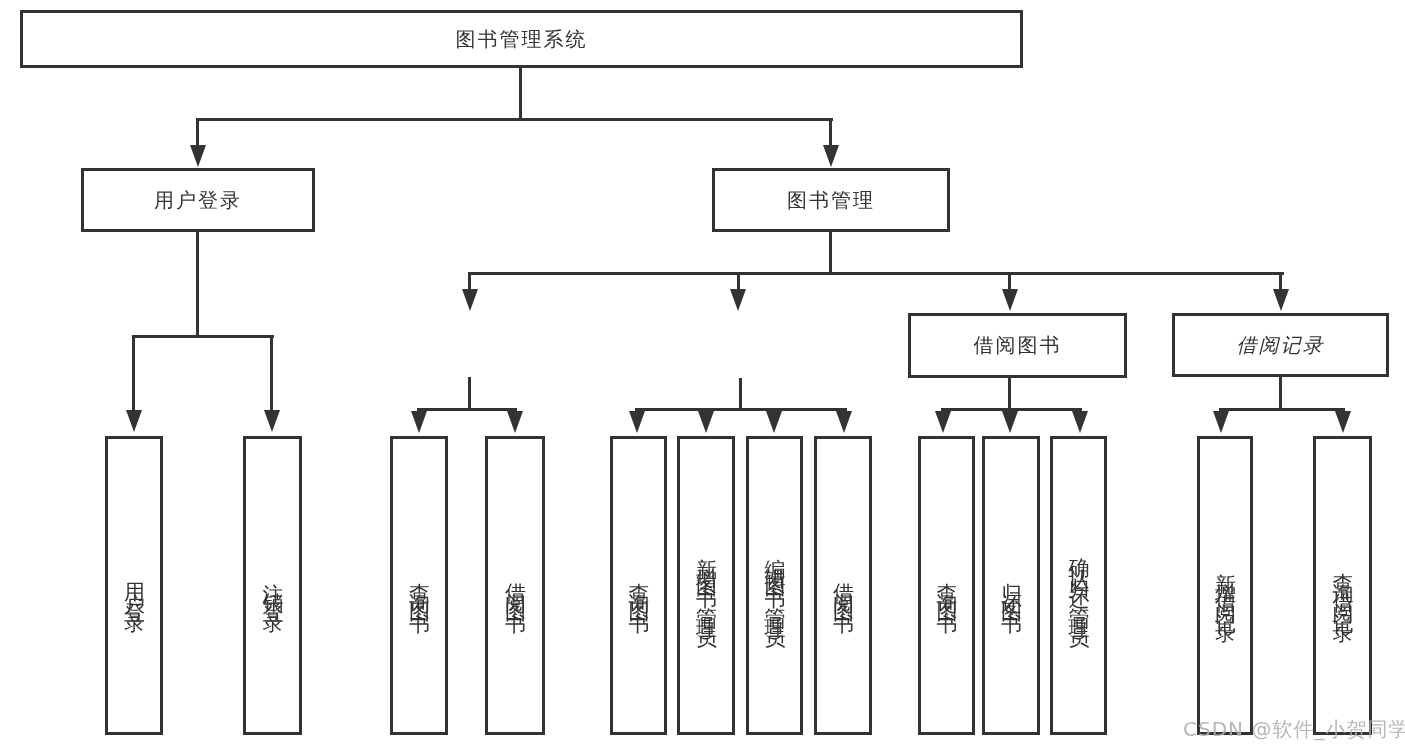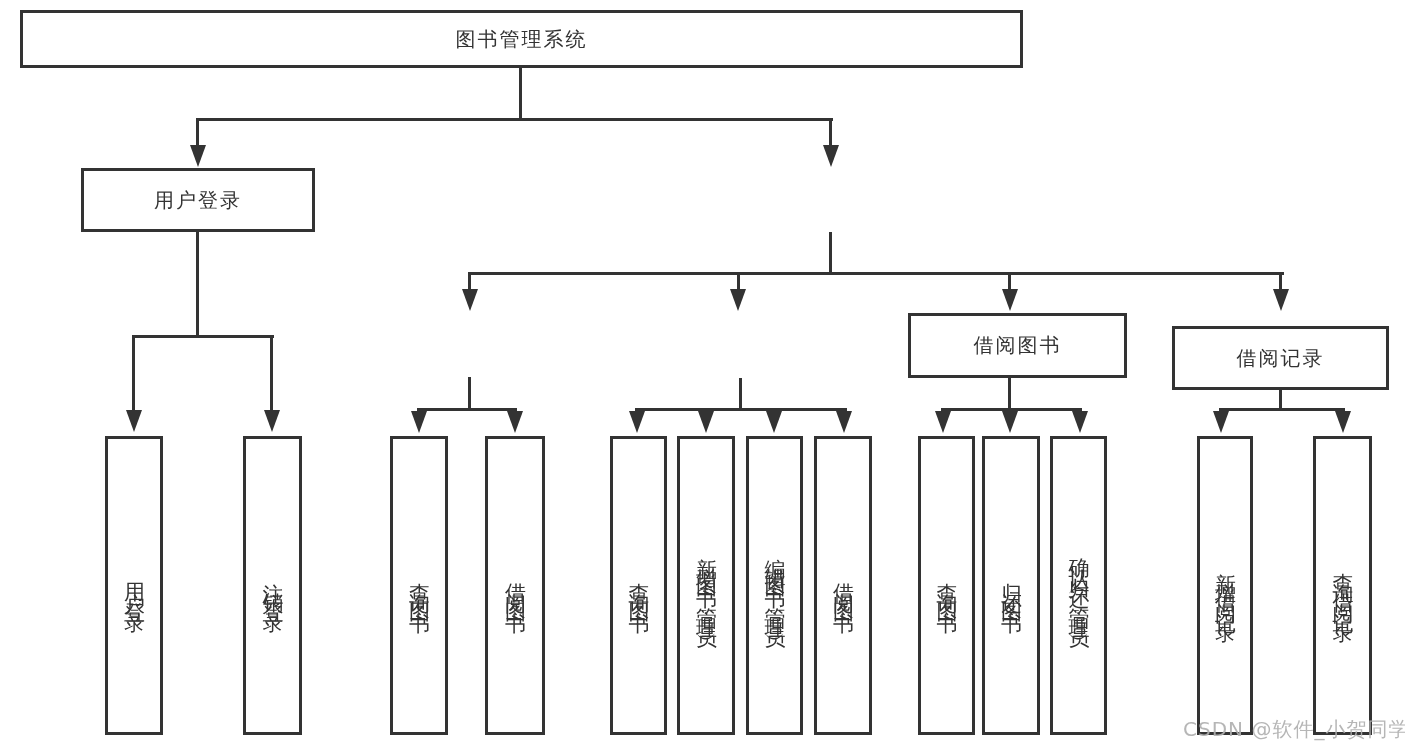--- a/index.html
+++ b/index.html
@@ -51,28 +51,31 @@
 <div id="stage">
 
   <div class="hbox" style="left:20px; top:10px; width:1003px; height:58px;">
     <span>图书管理系统</span>
   </div>
 
   <div class="hbox" style="left:81px; top:168px; width:234px; height:64px;">
     <span>用户登录</span>
   </div>
 
+  <div class="hbox" style="left:712px; top:168px; width:238px; height:64px;">
+    <span>图书管理</span>
+  </div>
 
 
 
   <div class="hbox" style="left:908px; top:313px; width:219px; height:65px;">
     <span>借阅图书</span>
   </div>
 
-  <div class="hbox" style="left:1172px; top:326px; width:217px; height:64px;">
+  <div class="hbox" style="left:1172px; top:313px; width:217px; height:64px;font-style:italic;">
     <span>借阅记录</span>
   </div>
 
   <div class="vbox" style="left:105px; top:436px; width:58px; height:299px;">
     <span class="vtext">用户登录</span>
   </div>
 
   <div class="vbox" style="left:243px; top:436px; width:59px; height:299px;">
     <span class="vtext">注销登录</span>
   </div>

